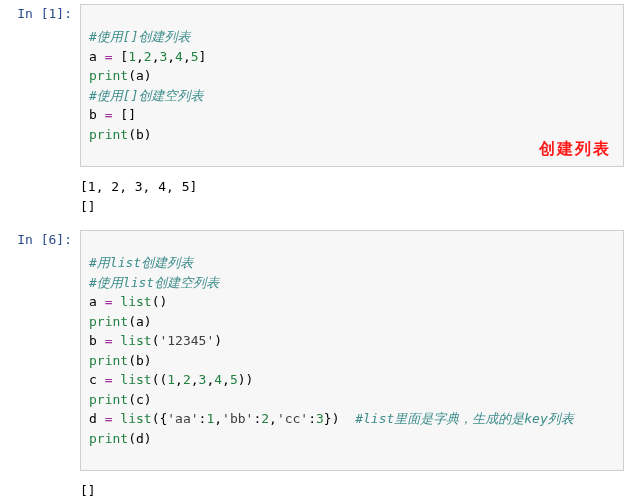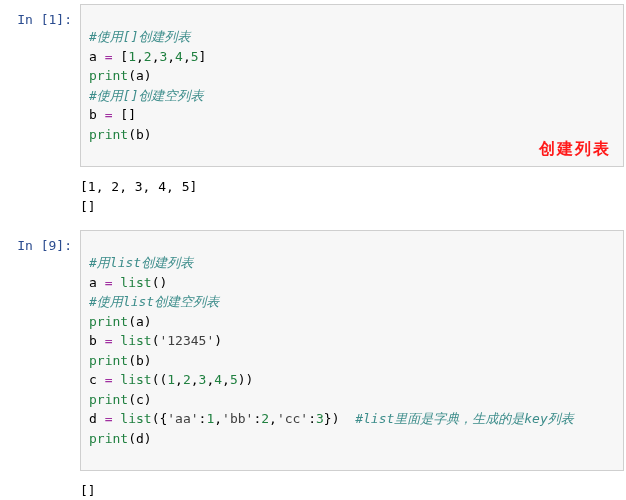--- a/index.html
+++ b/index.html
@@ -12,21 +12,21 @@
     color: #000;
   }
   .cell {
     display: flex;
     align-items: flex-start;
   }
   .prompt {
     width: 72px;
     flex-shrink: 0;
     text-align: right;
-    padding: 12px 8px 0 0;
+    padding: 6px 8px 0 0;
     font-family: monospace;
     color: #303F9F;
   }
   .inprompt {
     color: #2b4c8f;
   }
   .code-area {
     flex: 1;
     border: 1px solid #cfcfcf;
     background: #f7f7f7;
@@ -86,25 +86,25 @@
   </div>
 </div>
 
 <div class="cell">
   <div class="prompt-empty"></div>
   <div class="output-area">[1, 2, 3, 4, 5]
 []</div>
 </div>
 
 <div class="cell">
-  <div class="prompt inprompt">In  [9]:</div>
+  <div class="prompt inprompt">In  [6]:</div>
   <div class="code-area">
     <div class="codeline"><span class="c-comment">#用list创建列表</span></div>
+    <div class="codeline"><span class="c-comment">#使用list创建空列表</span></div>
     <div class="codeline"><span class="c-var">a</span><span class="c-op"> = </span><span class="c-builtin">list</span><span class="c-paren">()</span></div>
-    <div class="codeline"><span class="c-comment">#使用list创建空列表</span></div>
     <div class="codeline"><span class="c-builtin">print</span><span class="c-paren">(a)</span></div>
     <div class="codeline"><span class="c-var">b</span><span class="c-op"> = </span><span class="c-builtin">list</span><span class="c-paren">(</span><span class="c-str">'12345'</span><span class="c-paren">)</span></div>
     <div class="codeline"><span class="c-builtin">print</span><span class="c-paren">(b)</span></div>
     <div class="codeline"><span class="c-var">c</span><span class="c-op"> = </span><span class="c-builtin">list</span><span class="c-paren">((</span><span class="c-num">1</span><span class="c-punc">,</span><span class="c-num">2</span><span class="c-punc">,</span><span class="c-num">3</span><span class="c-punc">,</span><span class="c-num">4</span><span class="c-punc">,</span><span class="c-num">5</span><span class="c-paren">))</span></div>
     <div class="codeline"><span class="c-builtin">print</span><span class="c-paren">(c)</span></div>
     <div class="codeline"><span class="c-var">d</span><span class="c-op"> = </span><span class="c-builtin">list</span><span class="c-paren">({</span><span class="c-str">'aa'</span><span class="c-punc">:</span><span class="c-num">1</span><span class="c-punc">,</span><span class="c-str">'bb'</span><span class="c-punc">:</span><span class="c-num">2</span><span class="c-punc">,</span><span class="c-str">'cc'</span><span class="c-punc">:</span><span class="c-num">3</span><span class="c-paren">})</span><span>  </span><span class="c-comment">#list里面是字典，生成的是key列表</span></div>
     <div class="codeline"><span class="c-builtin">print</span><span class="c-paren">(d)</span></div>
   </div>
 </div>
 

